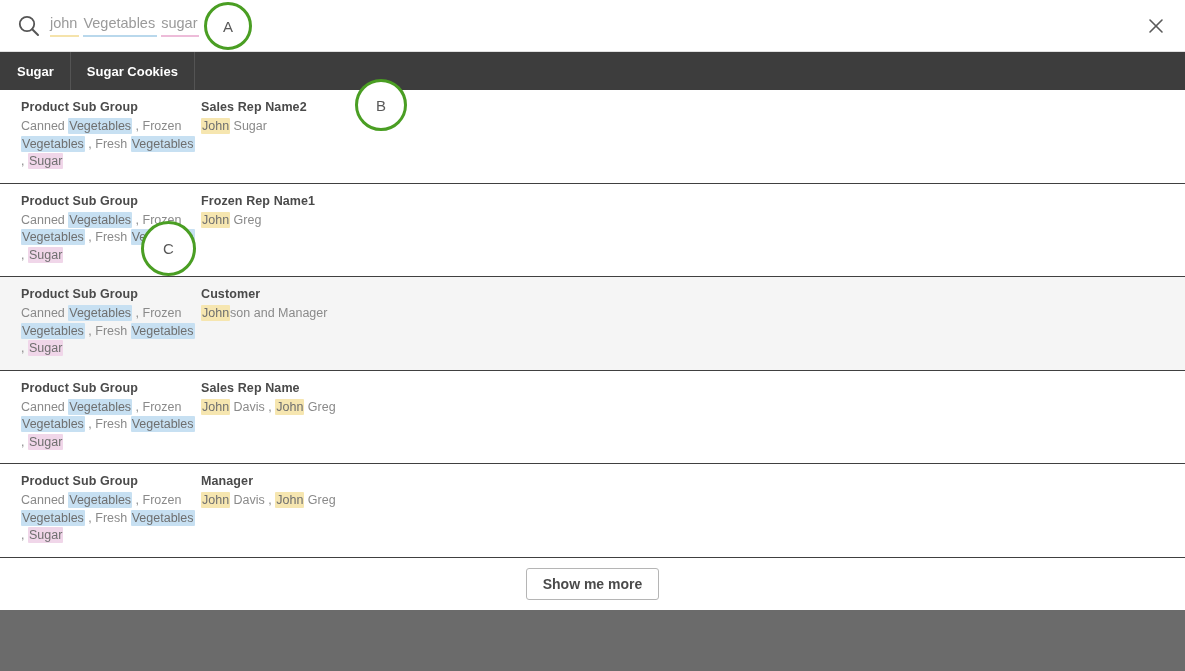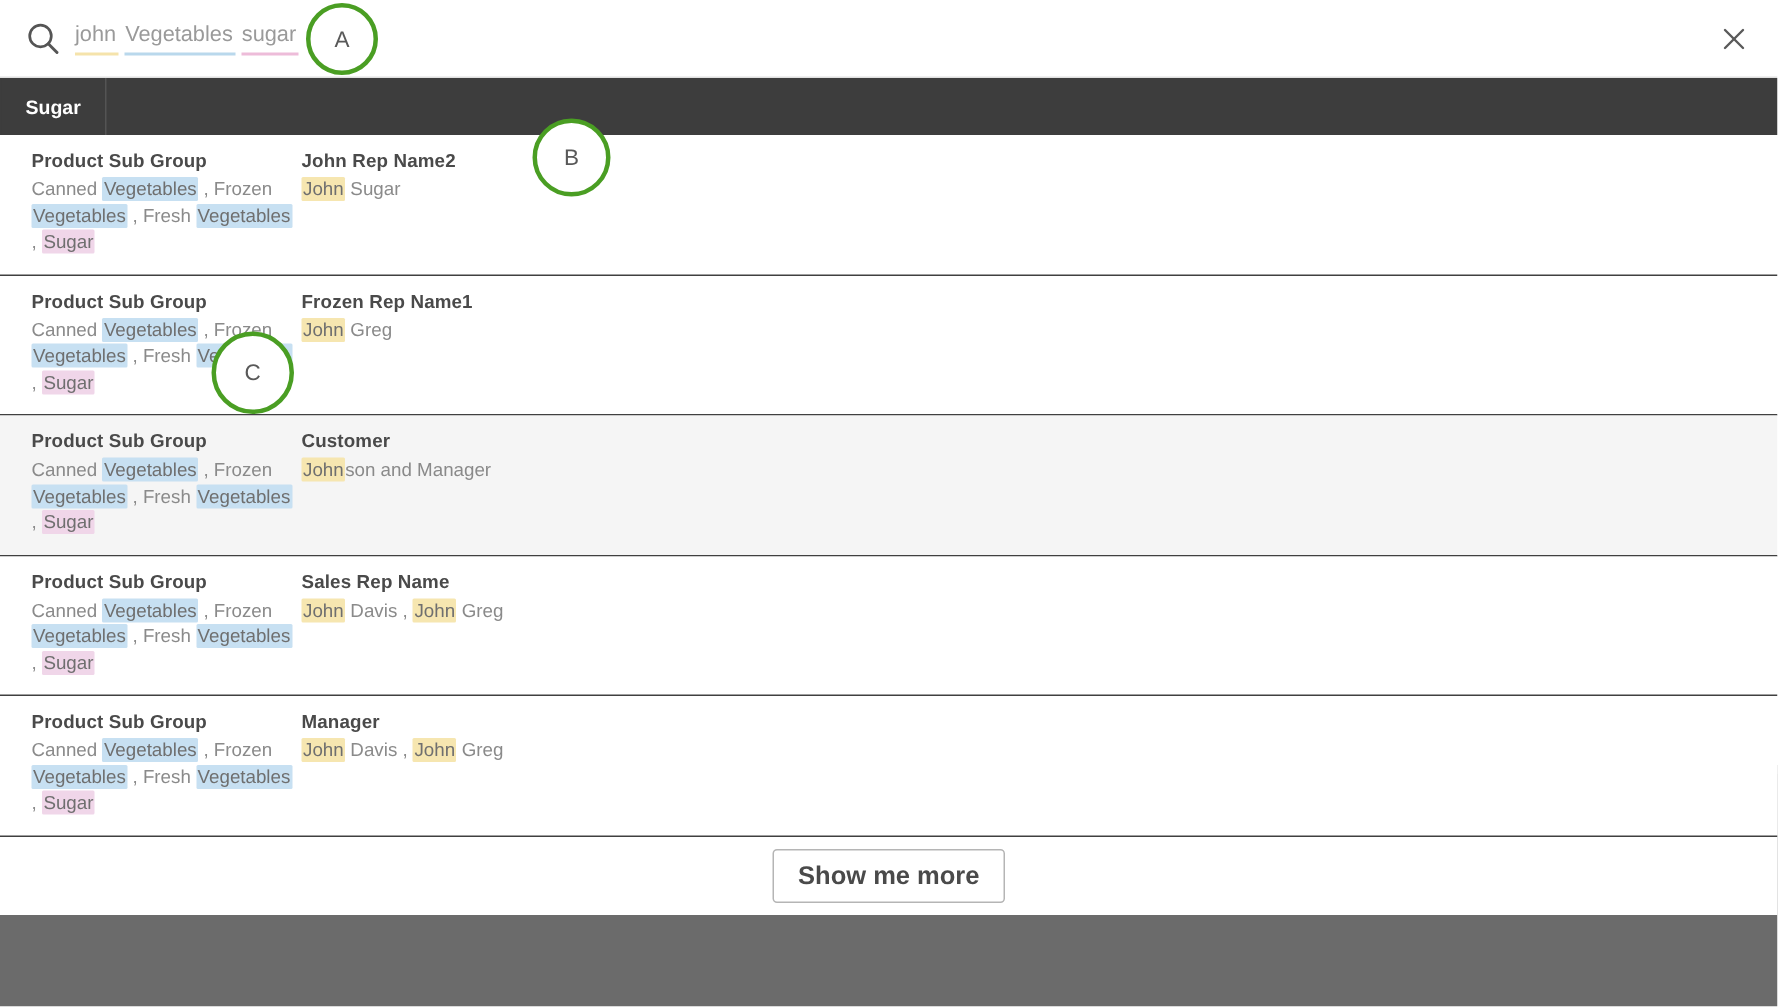--- a/index.html
+++ b/index.html
@@ -63,21 +63,21 @@
   }
   .field-value { font-size:12.5px; color:#8a8a8a; line-height:17.5px; }
   .hl { padding:1px 1px; border-radius:1px; }
 
   .showmore-wrap {
     display:flex; justify-content:center; align-items:center;
     height:52px; background:#ffffff;
   }
   .showmore {
     background:#ffffff; border:1px solid #b5b5b5; border-radius:3px;
-    font-size:17px; font-weight:bold; color:#4a4a4a;
+    font-size:14px; font-weight:bold; color:#4a4a4a;
     padding:7px 16px; cursor:pointer;
     font-family:"Liberation Sans", sans-serif;
   }
 
   
   .annot {
     position:absolute; border-radius:50%;
     background:#ffffff; border:3px solid #4a9e23;
     display:flex; align-items:center; justify-content:center;
     font-size:15px; color:#595959; font-weight:normal;
@@ -116,30 +116,31 @@
       <span class="close-btn">
         <svg width="26" height="26" viewBox="0 0 26 26">
           <line x1="7" y1="7" x2="19" y2="19" stroke="#5a5a5a" stroke-width="1.6" stroke-linecap="round"></line>
           <line x1="19" y1="7" x2="7" y2="19" stroke="#5a5a5a" stroke-width="1.6" stroke-linecap="round"></line>
         </svg>
       </span>
     </div>
 
     <div class="tabbar">
       <div class="tab">Sugar</div>
+      <div class="tab">Sugar Cookies</div>
     </div>
 
     <div class="results" id="results">
         <div class="result-row">
           <div class="col-left">
             <div class="field-title">Product Sub Group</div>
             <div class="field-value"><span>Canned </span><span class="hl" style="background: rgb(199, 224, 242); color: rgb(111, 111, 111);">Vegetables</span><span> , Frozen </span><span class="hl" style="background: rgb(199, 224, 242); color: rgb(111, 111, 111);">Vegetables</span><span> , Fresh </span><span class="hl" style="background: rgb(199, 224, 242); color: rgb(111, 111, 111);">Vegetables</span><span> , </span><span class="hl" style="background: rgb(240, 214, 233); color: rgb(111, 111, 111);">Sugar</span></div>
           </div>
           <div class="col-right">
-            <div class="field-title">John Rep Name2</div>
+            <div class="field-title">Sales Rep Name2</div>
             <div class="field-value"><span class="hl" style="background: rgb(246, 230, 176); color: rgb(111, 111, 111);">John</span><span> Sugar</span></div>
           </div>
         </div>
         <div class="result-row">
           <div class="col-left">
             <div class="field-title">Product Sub Group</div>
             <div class="field-value"><span>Canned </span><span class="hl" style="background: rgb(199, 224, 242); color: rgb(111, 111, 111);">Vegetables</span><span> , Frozen </span><span class="hl" style="background: rgb(199, 224, 242); color: rgb(111, 111, 111);">Vegetables</span><span> , Fresh </span><span class="hl" style="background: rgb(199, 224, 242); color: rgb(111, 111, 111);">Vegetables</span><span> , </span><span class="hl" style="background: rgb(240, 214, 233); color: rgb(111, 111, 111);">Sugar</span></div>
           </div>
           <div class="col-right">
             <div class="field-title">Frozen Rep Name1</div>

